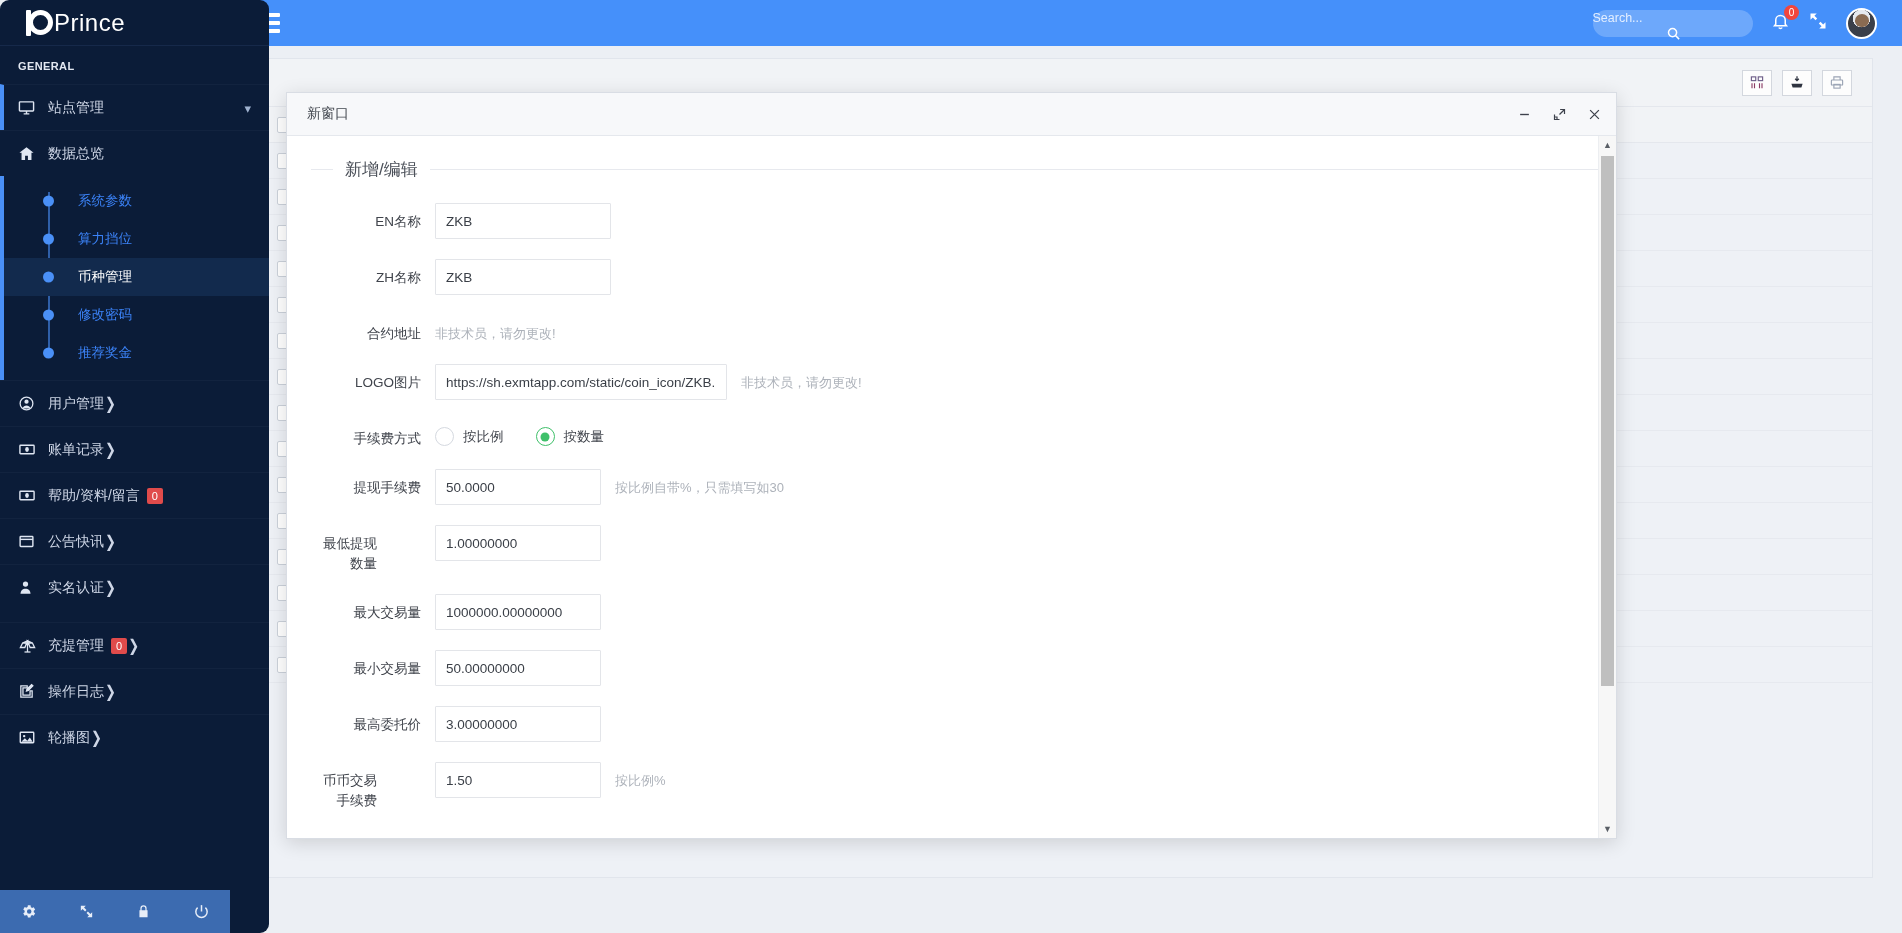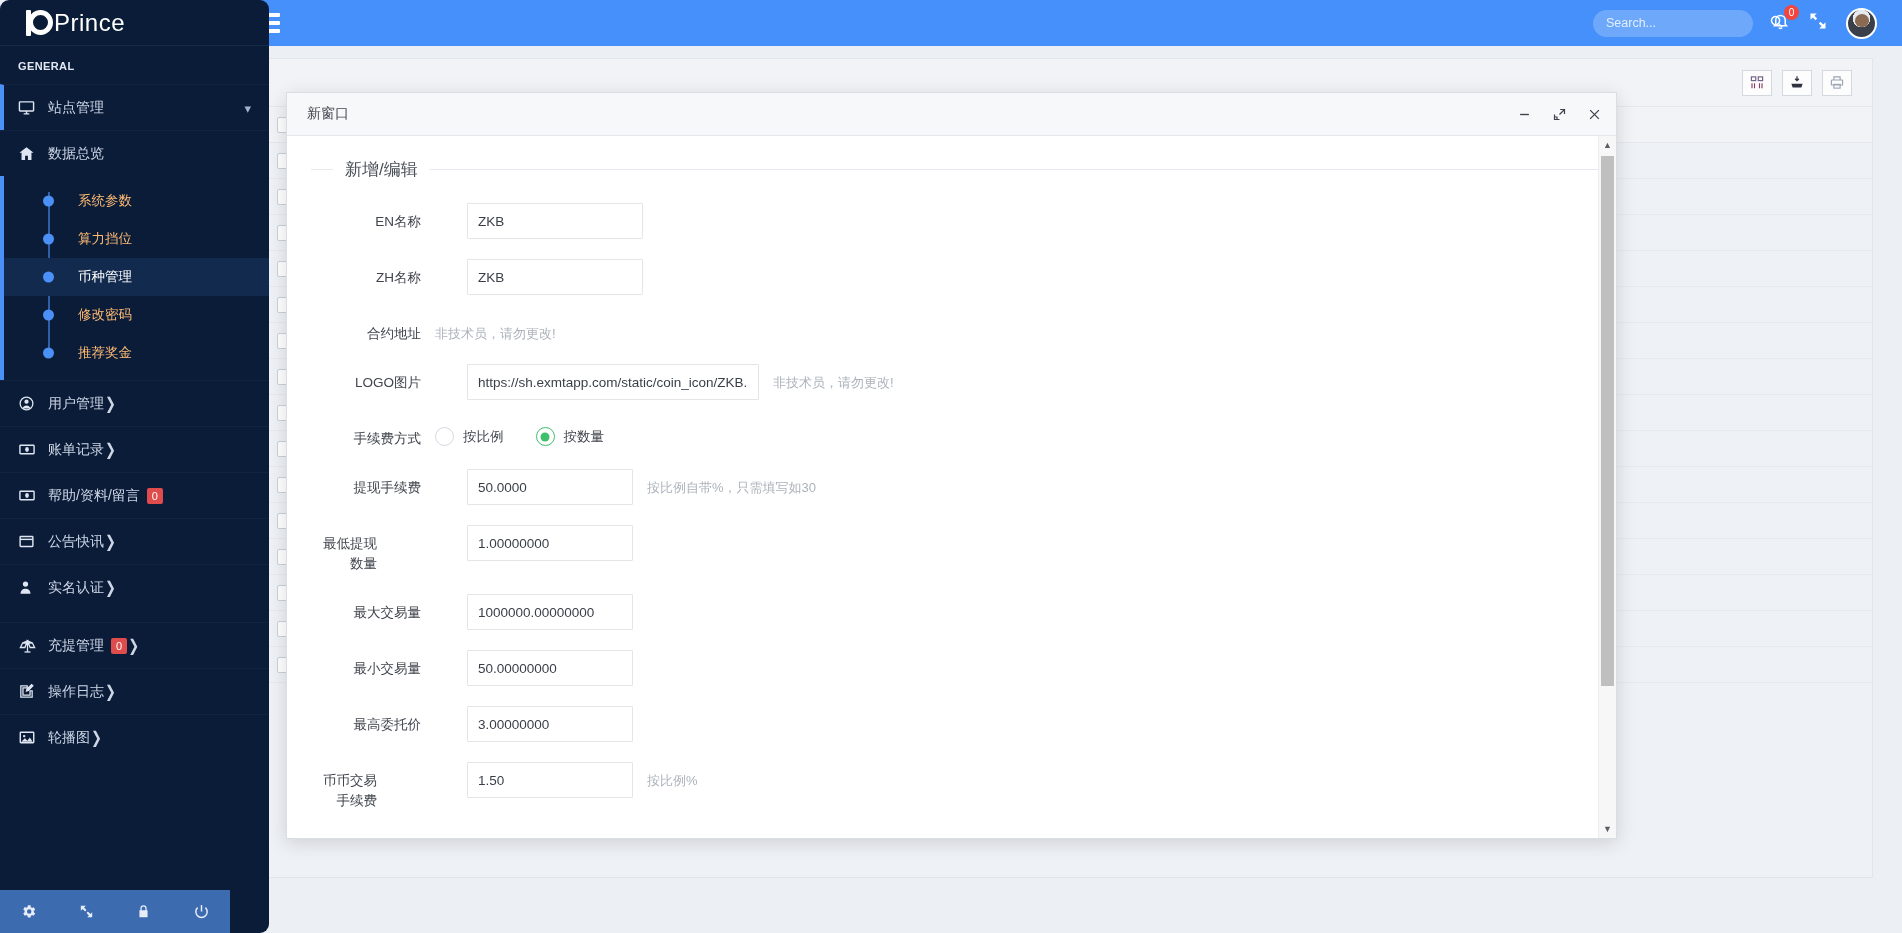--- a/index.html
+++ b/index.html
@@ -103,21 +103,21 @@
   }
   #submenu .rail {
     position: absolute; left: 44px; top: 16px; bottom: 22px;
     width: 2px; background: #2f5fa8;
   }
   .sub-item {
     position: relative;
     display: flex; align-items: center;
     height: 38px;
     padding-left: 74px;
-    font-size: 13.5px; color: #fdba74;
+    font-size: 13.5px; color: #3b82f6;
     cursor: pointer;
   }
   .sub-item .dot {
     position: absolute; left: 39px; top: 50%;
     transform: translateY(-50%);
     width: 11px; height: 11px; border-radius: 50%;
     background: #4a90f7;
   }
   .sub-item.sel { background: #122a4d; color: #fff; }
 
@@ -150,20 +150,21 @@
   #top-right {
     margin-left: auto; display: flex; align-items: center;
     padding-right: 25px; gap: 18px;
   }
   #searchbox {
     width: 160px; height: 27px;
     background: rgba(255,255,255,.22);
     border-radius: 14px;
     display: flex; align-items: center;
     padding: 0 11px;
+    flex-direction: column;
   }
   #searchbox input {
     flex: 1; background: transparent; border: none; outline: none;
     color: #fff; font-size: 12.5px;
     font-family: "Liberation Sans", sans-serif;
   }
   #searchbox input::placeholder { color: #e2eeff; }
   .bell-wrap { position: relative; cursor: pointer; }
   .bell-badge {
     position: absolute; top: -6px; right: -9px;
@@ -298,21 +299,20 @@
   .form-row .fld { margin-left: 14px; }
   .form-row input.ipt {
     height: 36px;
     border: 1px solid #e3e5e9;
     background: #fff;
     padding: 0 10px;
     font-size: 13.5px; color: #3a3f47;
     outline: none;
     font-family: "Liberation Sans", sans-serif;
     border-radius: 1px;
-    margin-left: 32px;
   }
   .w-sm { width: 176px; }
   .w-md { width: 166px; }
   .w-lg { width: 292px; }
   .hint {
     font-size: 13px; color: #adb2ba;
     margin-left: 14px; padding-top: 10px;
     white-space: nowrap;
   }
   .radio-line { display: flex; align-items: center; padding-top: 7px; }

